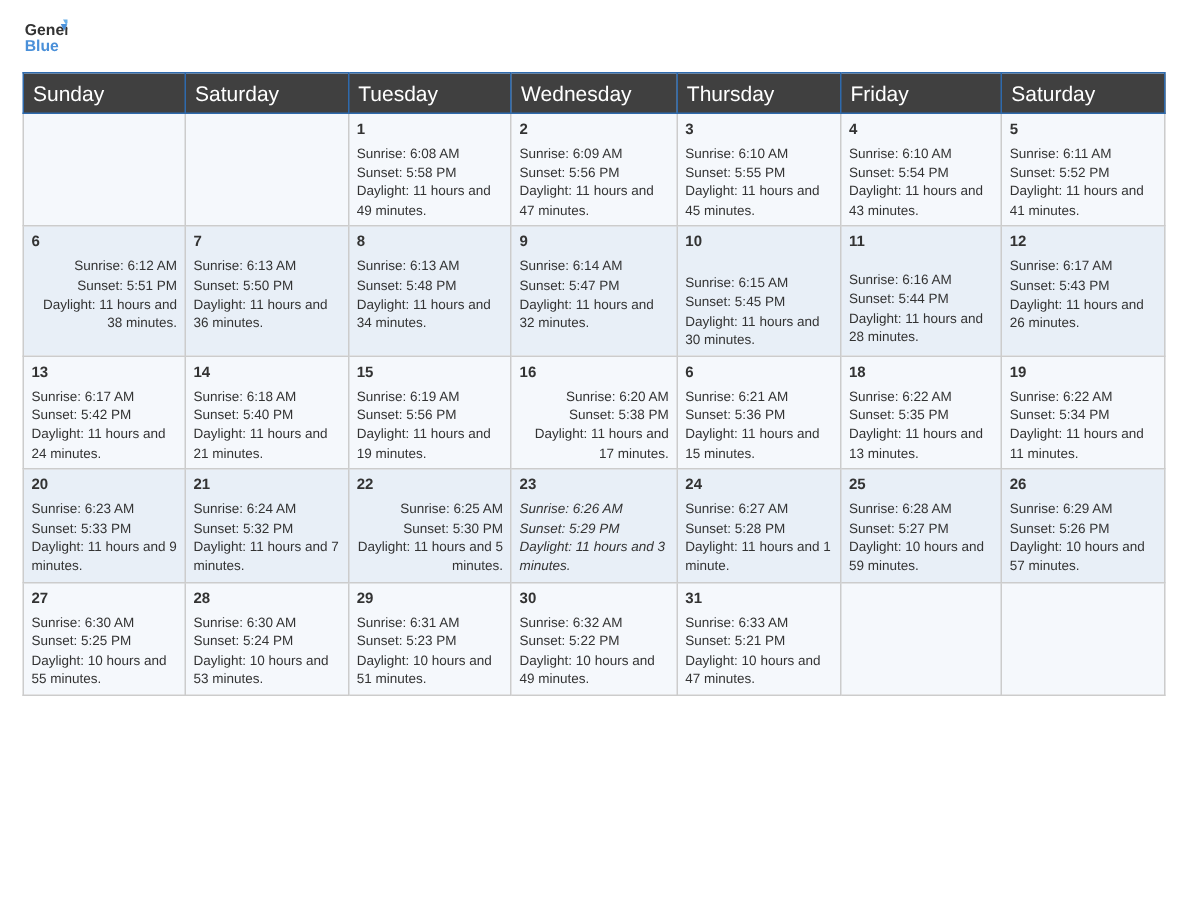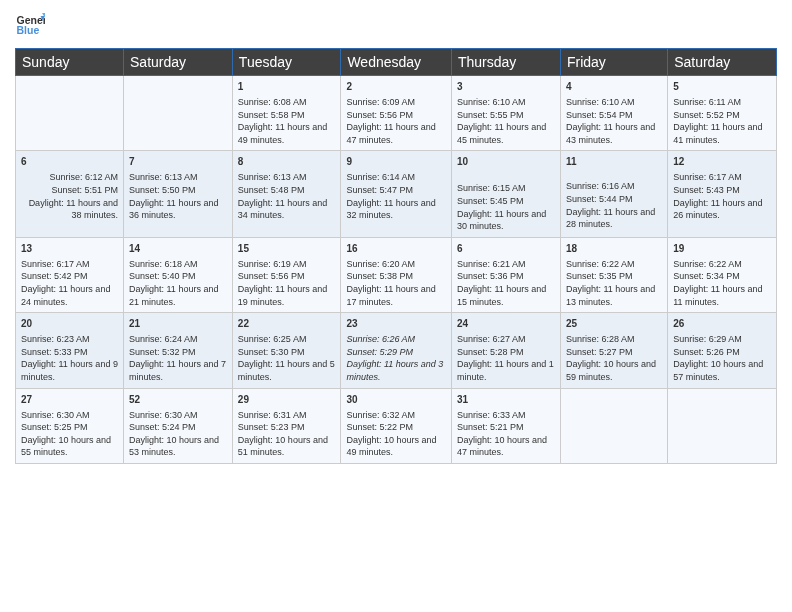--- a/index.html
+++ b/index.html
@@ -209,21 +209,21 @@
 Daylight: 11 hours and 21 minutes.</div>
           </td>
           <td>
             <div class="day-num">15</div>
             <div class="day-info" style="white-space: pre-line;">Sunrise: 6:19 AM
 Sunset: 5:56 PM
 Daylight: 11 hours and 19 minutes.</div>
           </td>
           <td>
             <div class="day-num">16</div>
-            <div class="day-info" style="white-space: pre-line;">Sunrise: 6:20 AM
+            <div class="day-info" style="white-space: pre-line; text-align: right;">Sunrise: 6:20 AM
 Sunset: 5:38 PM
 Daylight: 11 hours and 17 minutes.</div>
           </td>
           <td>
             <div class="day-num">6</div>
             <div class="day-info" style="white-space: pre-line;">Sunrise: 6:21 AM
 Sunset: 5:36 PM
 Daylight: 11 hours and 15 minutes.</div>
           </td>
           <td>
@@ -247,21 +247,21 @@
 Daylight: 11 hours and 9 minutes.</div>
           </td>
           <td>
             <div class="day-num">21</div>
             <div class="day-info" style="white-space: pre-line;">Sunrise: 6:24 AM
 Sunset: 5:32 PM
 Daylight: 11 hours and 7 minutes.</div>
           </td>
           <td>
             <div class="day-num">22</div>
-            <div class="day-info" style="white-space: pre-line;">Sunrise: 6:25 AM
+            <div class="day-info" style="white-space: pre-line; text-align: right;">Sunrise: 6:25 AM
 Sunset: 5:30 PM
 Daylight: 11 hours and 5 minutes.</div>
           </td>
           <td>
             <div class="day-num">23</div>
             <div class="day-info" style="white-space: pre-line; font-style: italic;">Sunrise: 6:26 AM
 Sunset: 5:29 PM
 Daylight: 11 hours and 3 minutes.</div>
           </td>
           <td>
@@ -284,21 +284,21 @@
           </td>
         </tr>
         <tr>
           <td>
             <div class="day-num">27</div>
             <div class="day-info" style="white-space: pre-line;">Sunrise: 6:30 AM
 Sunset: 5:25 PM
 Daylight: 10 hours and 55 minutes.</div>
           </td>
           <td>
-            <div class="day-num">52</div>
+            <div class="day-num">28</div>
             <div class="day-info" style="white-space: pre-line;">Sunrise: 6:30 AM
 Sunset: 5:24 PM
 Daylight: 10 hours and 53 minutes.</div>
           </td>
           <td>
             <div class="day-num">29</div>
             <div class="day-info" style="white-space: pre-line;">Sunrise: 6:31 AM
 Sunset: 5:23 PM
 Daylight: 10 hours and 51 minutes.</div>
           </td>

